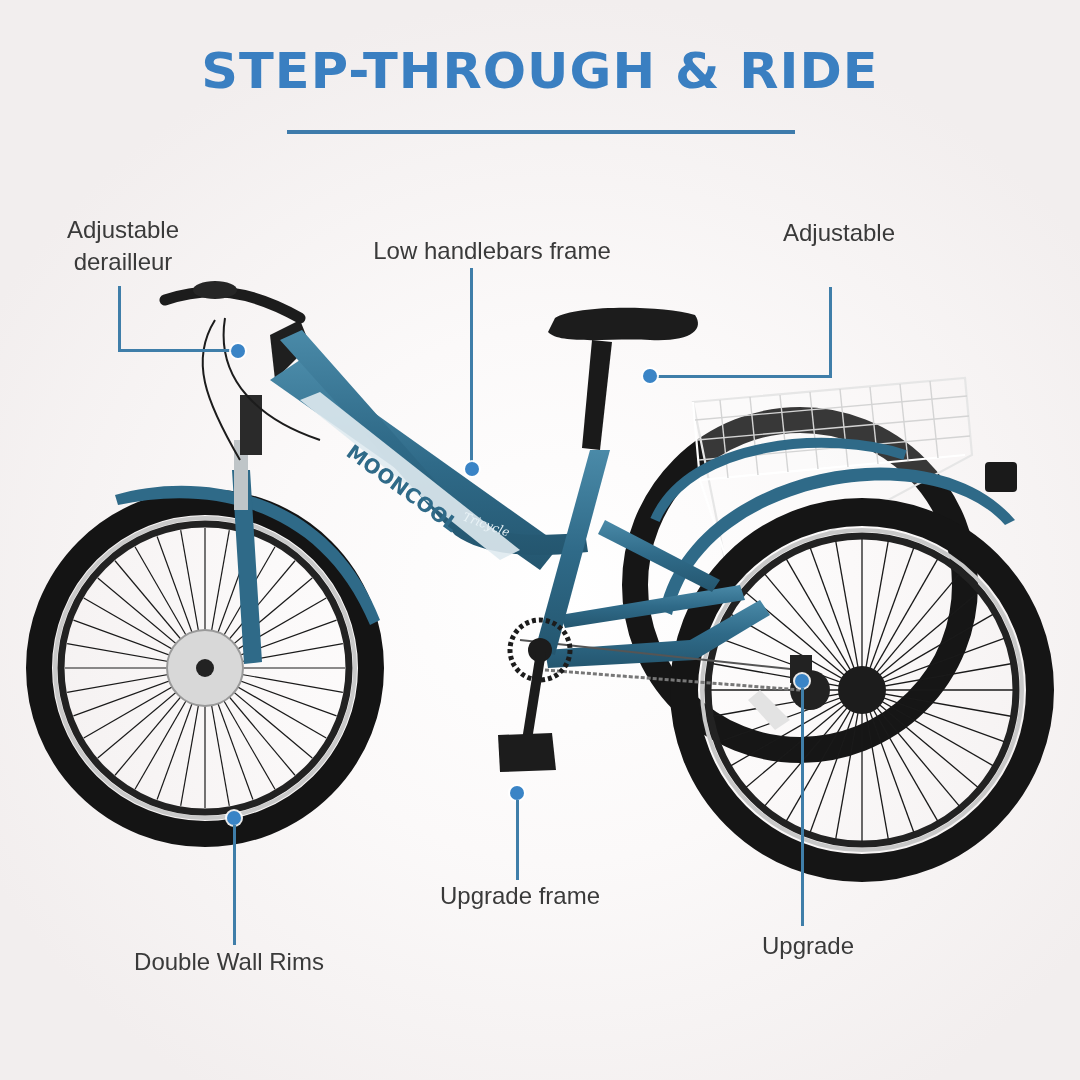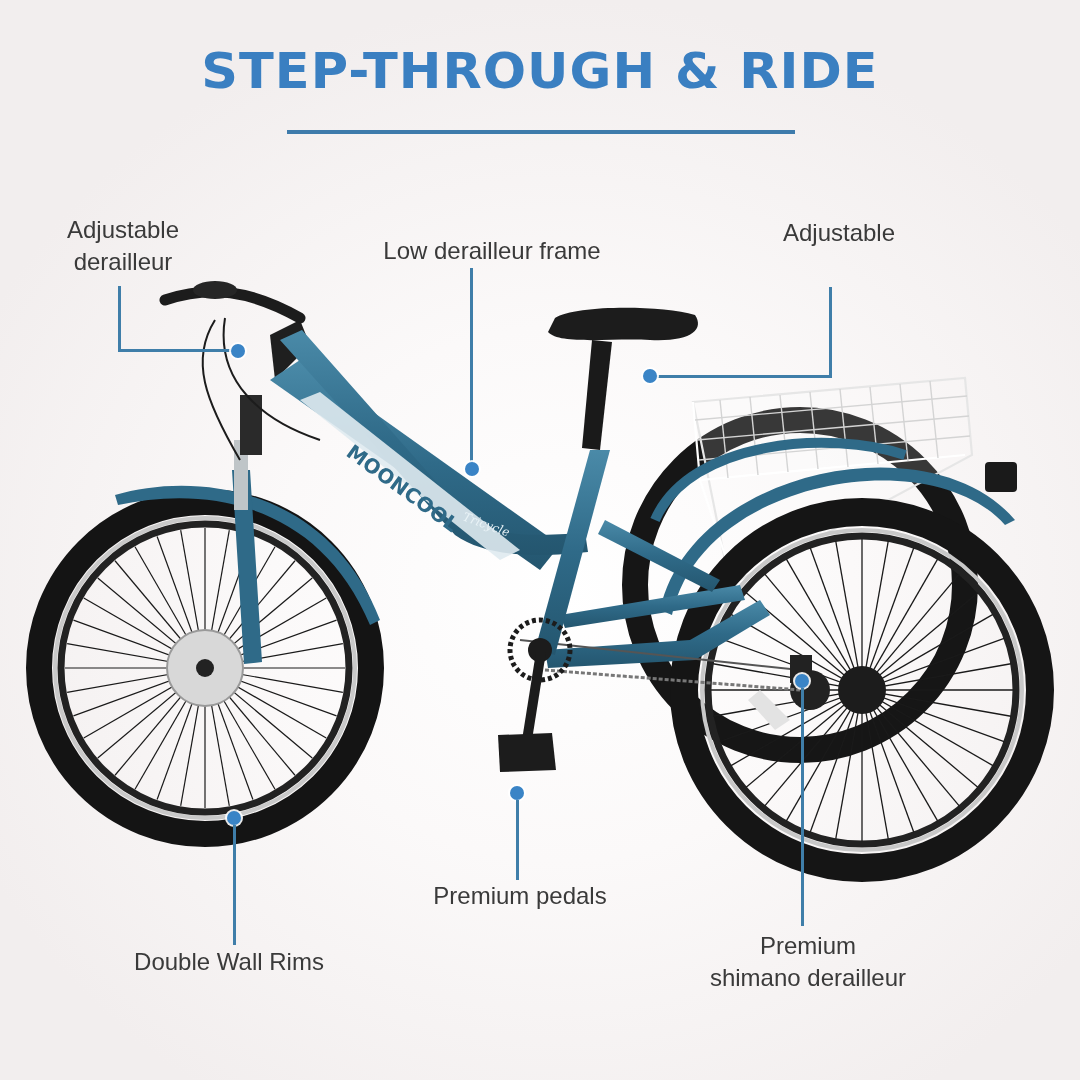--- a/index.html
+++ b/index.html
@@ -156,37 +156,36 @@
 </svg>
 
 <div class="label" style="left:48px; top:214px; width:150px;">
   <div>Adjustable</div>
   <div>derailleur</div>
 </div>
 <div class="line" style="left:118px; top:286px; width:3px; height:65px;"></div>
 <div class="line" style="left:118px; top:349px; width:120px; height:3px;"></div>
 <div class="dot" style="left:231px; top:344px;"></div>
 
-<div class="label" style="left:362px; top:235px; width:260px;">Low derailleur frame</div>
+<div class="label" style="left:362px; top:235px; width:260px;">Low handlebars frame</div>
 <div class="line" style="left:470px; top:268px; width:3px; height:200px;"></div>
 <div class="dot" style="left:465px; top:462px;"></div>
 
 <div class="label" style="left:764px; top:217px; width:150px;">
   <div>Adjustable</div>
 </div>
 <div class="line" style="left:829px; top:287px; width:3px; height:90px;"></div>
 <div class="line" style="left:652px; top:375px; width:180px; height:3px;"></div>
 <div class="dot" style="left:643px; top:369px;"></div>
 
 <div class="dot" style="left:227px; top:811px;"></div>
 <div class="line" style="left:233px; top:825px; width:3px; height:120px;"></div>
 <div class="label" style="left:104px; top:946px; width:250px;">Double Wall Rims</div>
 
 <div class="dot" style="left:510px; top:786px;"></div>
 <div class="line" style="left:516px; top:800px; width:3px; height:80px;"></div>
-<div class="label" style="left:410px; top:880px; width:220px;">Premium pedals</div>
+<div class="label" style="left:410px; top:880px; width:220px;">Upgrade frame</div>
 
 <div class="dot" style="left:795px; top:674px;"></div>
 <div class="line" style="left:801px; top:688px; width:3px; height:238px;"></div>
 <div class="label" style="left:688px; top:930px; width:240px;">
-  <div>Premium</div>
-  <div>shimano derailleur</div>
+  <div>Upgrade</div>
 </div>
 
 </body></html>

